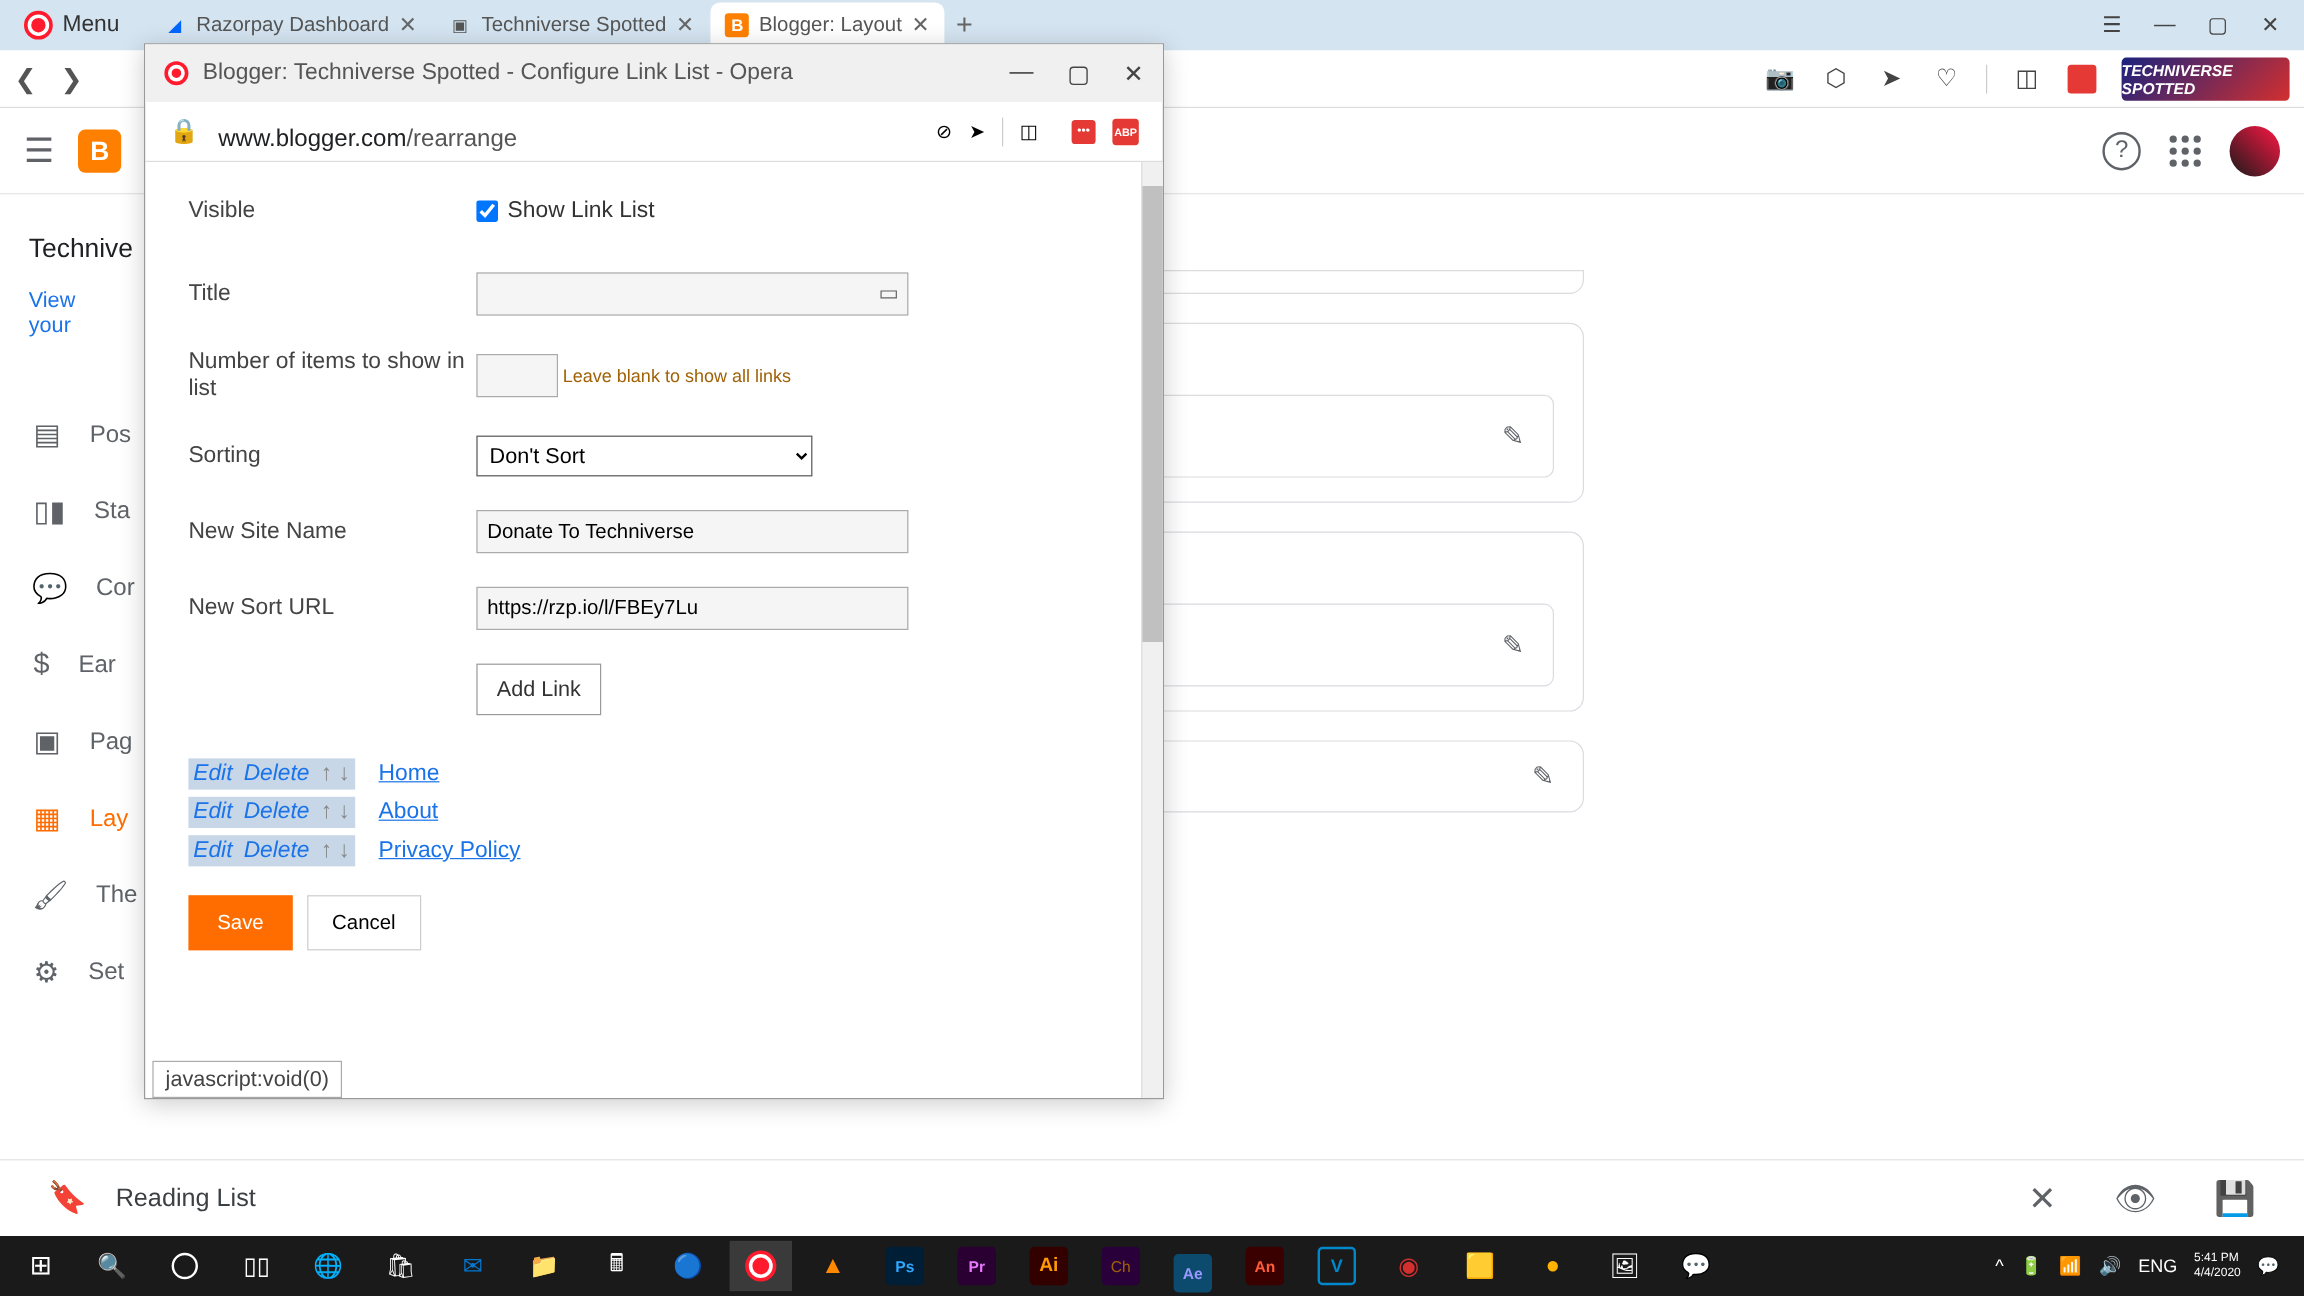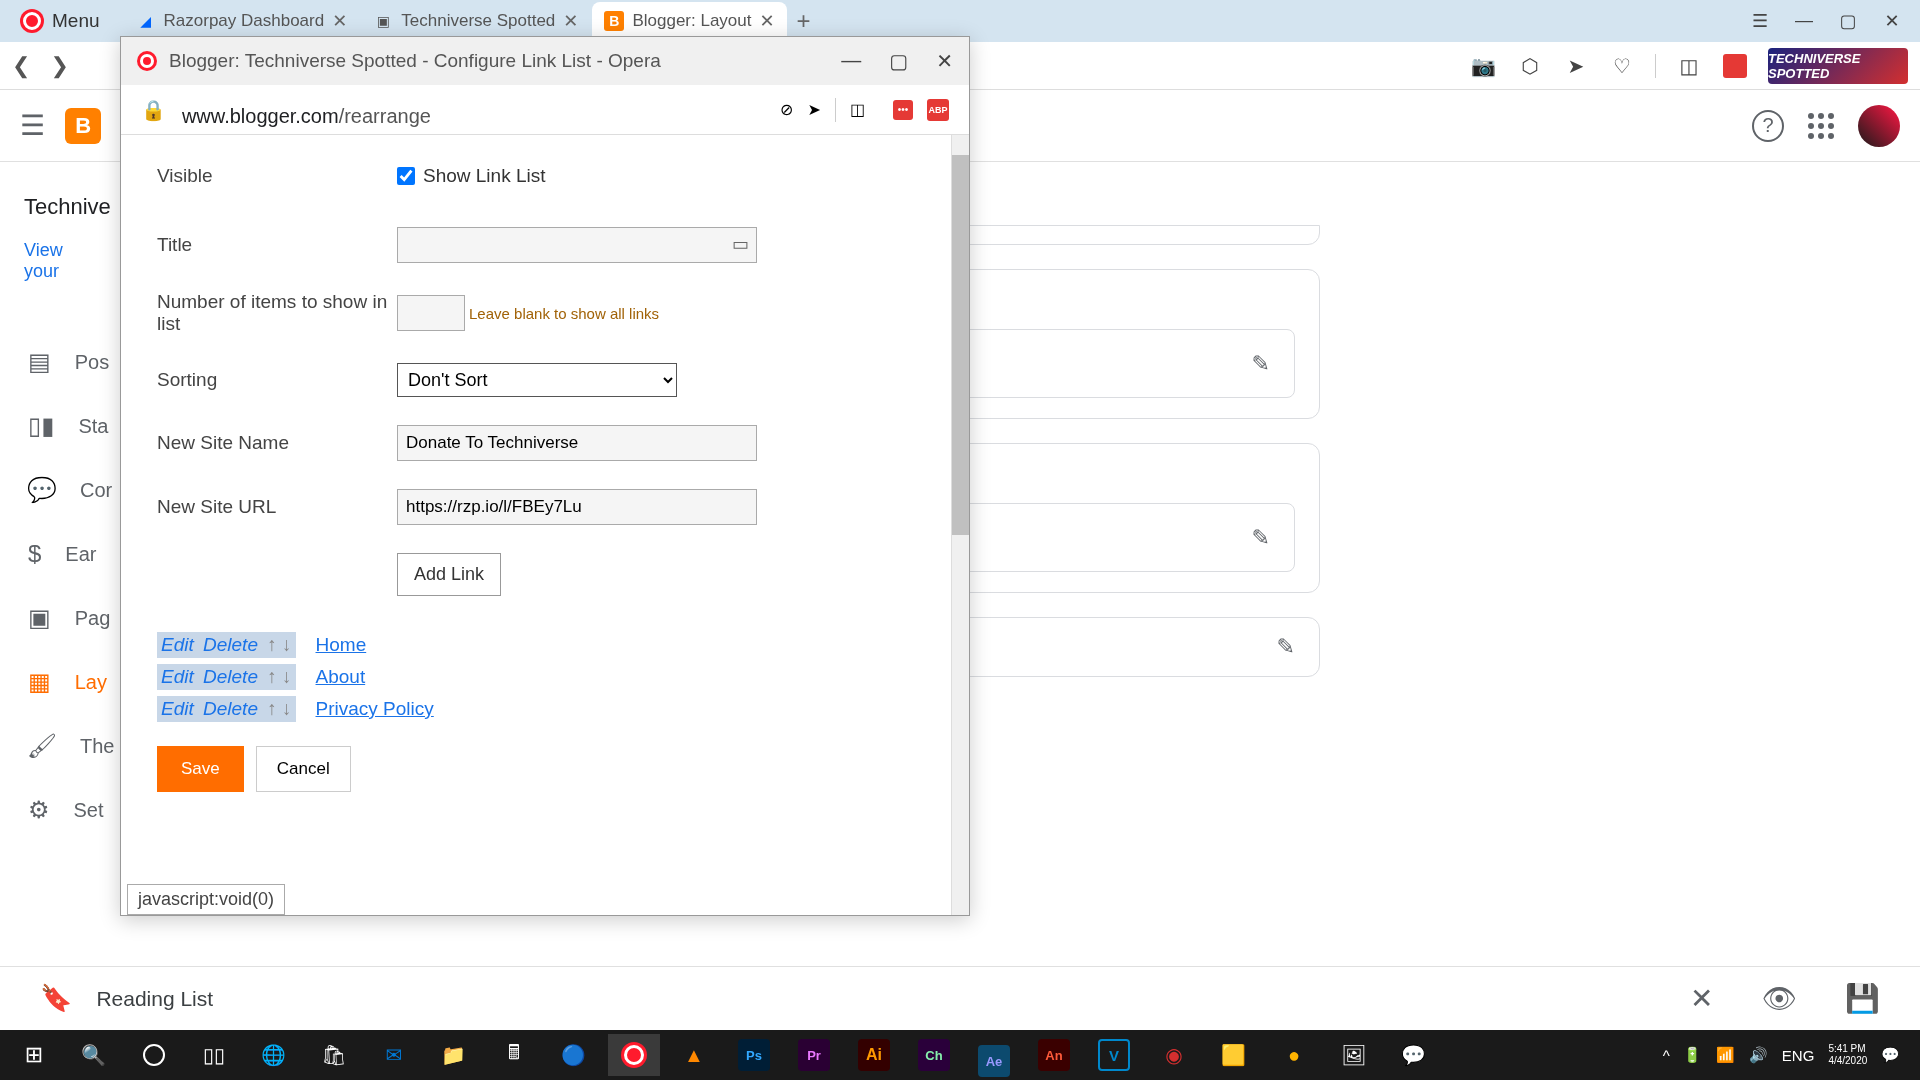--- a/index.html
+++ b/index.html
@@ -109,21 +109,21 @@
 .taskbar-item { width: 52px; height: 42px; display: flex; align-items: center; justify-content: center; margin-right: 8px; }
 .taskbar-icon { width: 32px; height: 32px; display: flex; align-items: center; justify-content: center; font-size: 20px; color: #fff; border-radius: 4px; }
 .taskbar-icon.win { color: #fff; font-size: 22px; }
 .taskbar-icon.search { color: #fff; }
 .taskbar-icon.cortana { border: 2px solid #fff; border-radius: 50%; width: 22px; height: 22px; }
 .tray { margin-left: auto; display: flex; align-items: center; gap: 14px; color: #fff; font-size: 15px; padding-right: 12px; }
 .tray-time { text-align: left; font-size: 10px; line-height: 1.2; }
 .app-icon-ps { background: #001e36; color: #31a8ff; font-size: 13px; font-weight: bold; }
 .app-icon-pr { background: #2a0033; color: #ea77ff; font-size: 13px; font-weight: bold; }
 .app-icon-ai { background: #330000; color: #ff9a00; font-size: 16px; font-weight: bold; }
-.app-icon-ch { background: #2a003a; color: #86efac; font-size: 13px; font-weight: bold; }
+.app-icon-ch { background: #2a003a; color: #a16207; font-size: 13px; font-weight: normal; }
 .app-icon-ae { background: #0c4a6e; color: #9999ff; font-size: 13px; font-weight: bold; margin-top: 12px; }
 .app-icon-an { background: #3a0000; color: #ff5a3a; font-size: 13px; font-weight: bold; }
 .app-icon-v { border: 2px solid #0088cc; color: #0088cc; font-size: 15px; font-weight: bold; }
 .red-square { width:24px; height:24px; background:#e53935; border-radius:3px; }
 </style>
 </head>
 <body>
 
 <div class="browser-top">
   <div class="opera-menu-btn">
@@ -327,21 +327,21 @@
       <span class="form-label">Sorting</span>
       <select class="select-input">
         <option>Don't Sort</option>
       </select>
     </div>
     <div class="form-row">
       <span class="form-label">New Site Name</span>
       <input class="text-input" value="Donate To Techniverse" style="">
     </div>
     <div class="form-row">
-      <span class="form-label">New Site URL</span>
+      <span class="form-label">New Sort URL</span>
       <input class="text-input" value="https://rzp.io/l/FBEy7Lu" style="">
     </div>
     <div class="form-row">
       <span class="form-label"></span>
       <button class="add-link-btn">
         <span class="click-highlight"></span>
         <span>Add Link</span>
       </button>
     </div>
 

